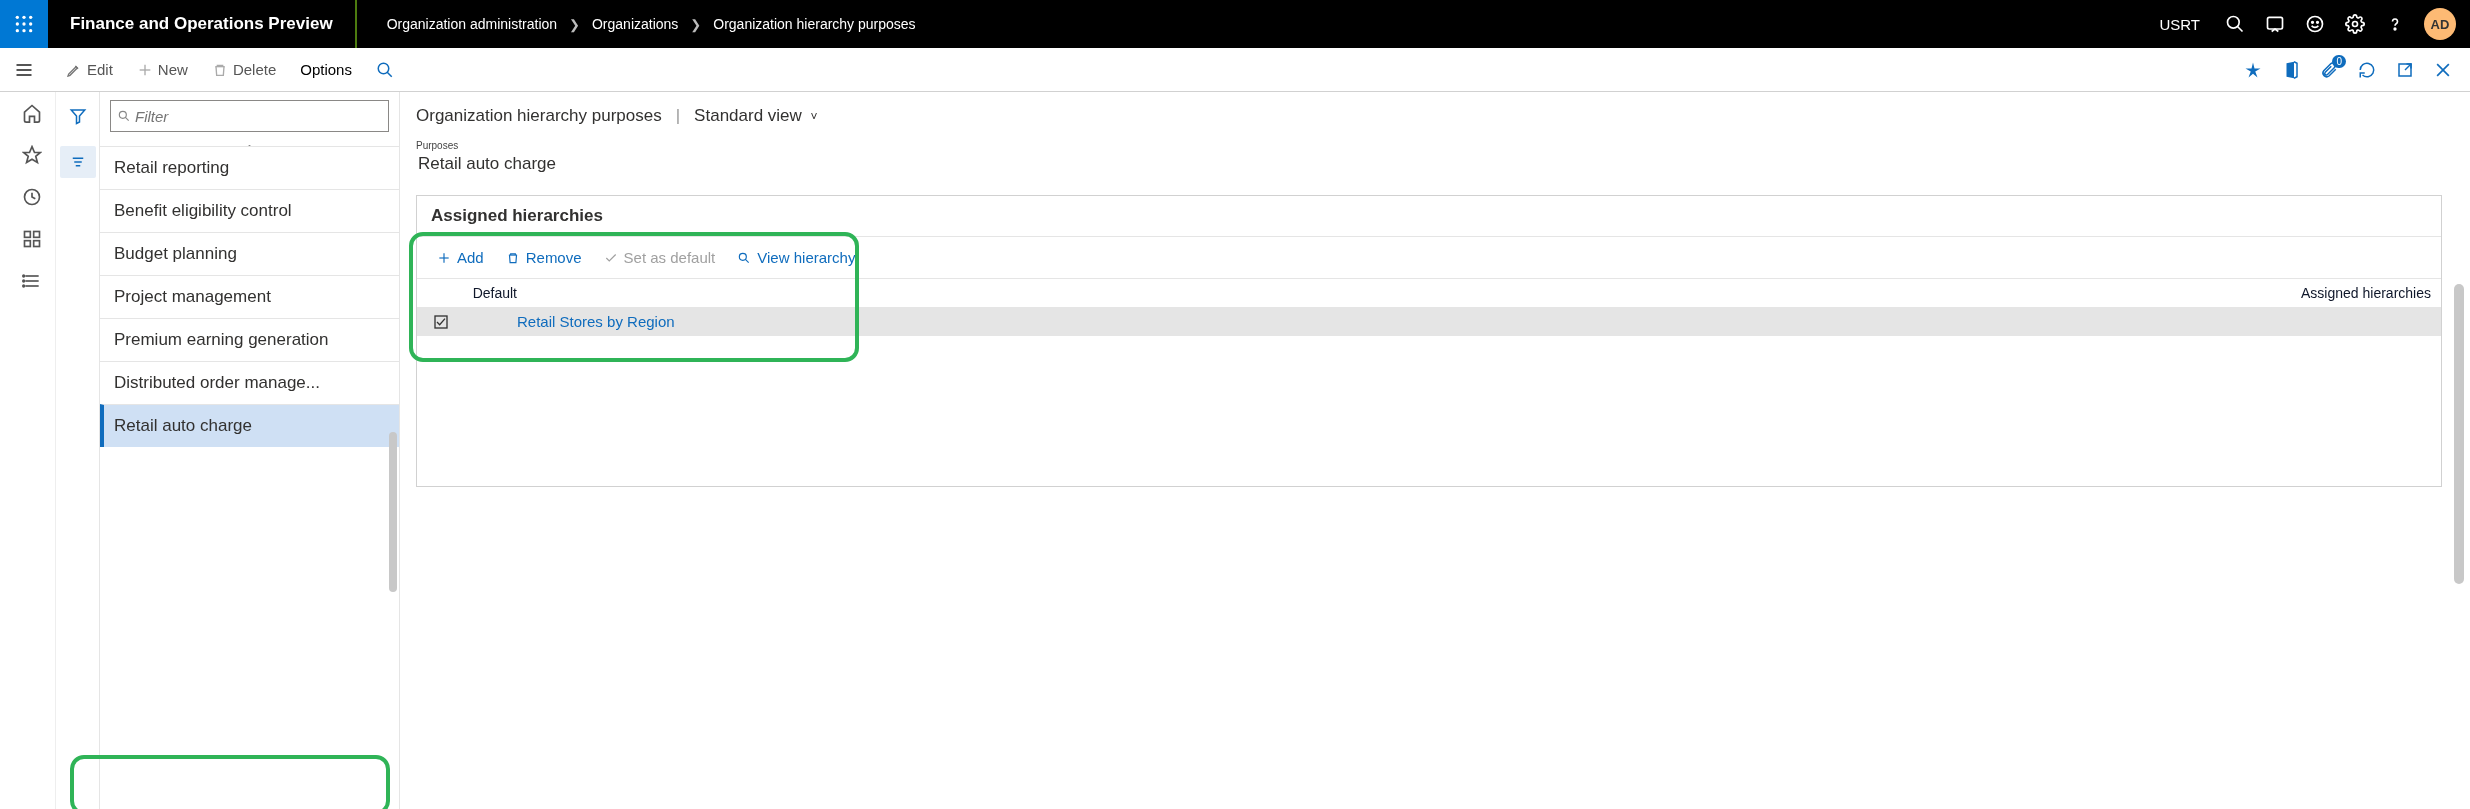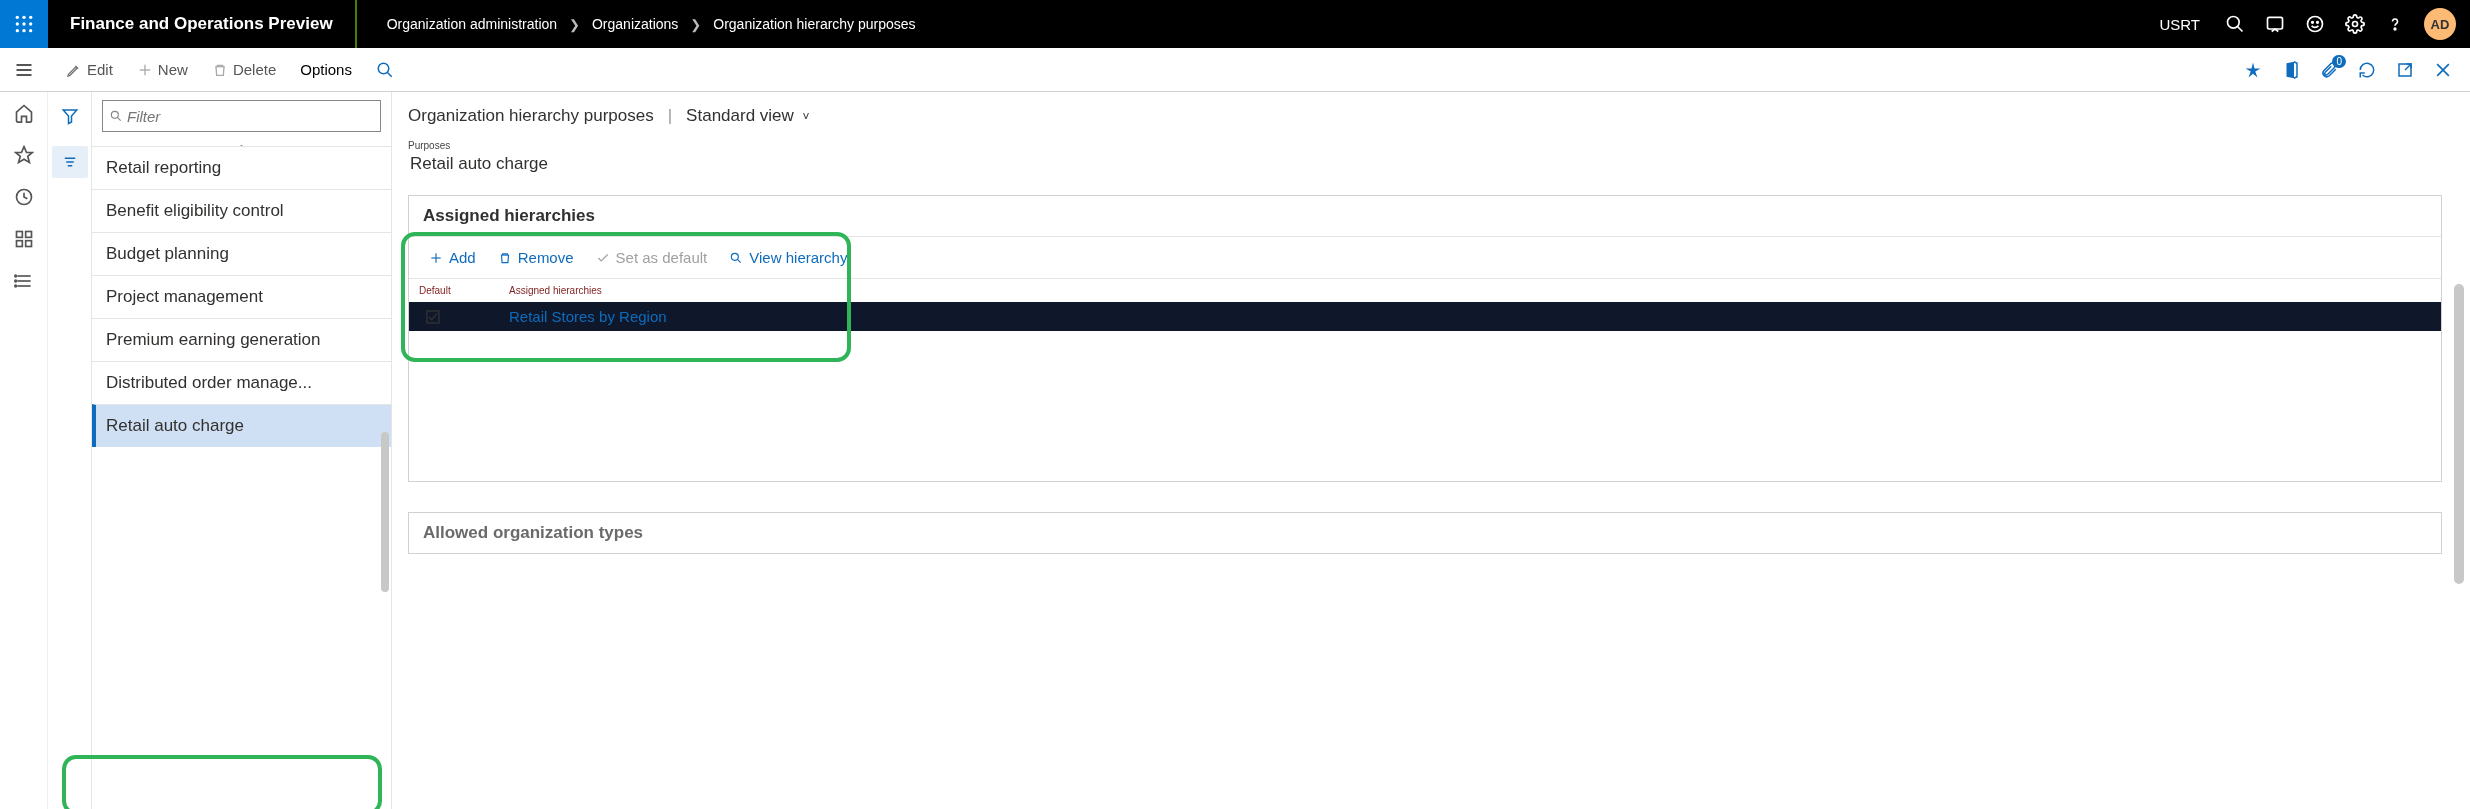--- a/index.html
+++ b/index.html
@@ -29,21 +29,21 @@
 .cmd-btn { display: flex; align-items: center; gap: 5px; padding: 6px 10px; cursor: pointer; color: #555; font-size: 15px; }
 .cmd-btn .pre-icon { color: #888; }
 .cmd-btn.options { color: #000; font-weight: 400; }
 .cmd-spacer { flex: 1; }
 .cmd-right { display: flex; align-items: center; gap: 16px; padding-right: 16px; }
 .cmd-right .ri { width: 22px; height: 22px; display: flex; align-items: center; justify-content: center; color: #0f6cbd; cursor: pointer; }
 .badge-pill { position: relative; }
 .badge-pill .cnt { position: absolute; top: -4px; right: -6px; background: #0f6cbd; color: #fff; border-radius: 8px; font-size: 10px; padding: 0 4px; line-height: 13px; }
 
 
-.body-wrap { display: flex; height: calc(100% - 92px); }
+.body-wrap { display: flex; height: calc(100% - 92px); margin-left: 8px; }
 .left-rail { width: 48px; background: #fff; border-right: 1px solid #eee; display: flex; flex-direction: column; align-items: center; padding-top: 10px; gap: 20px; }
 .left-rail .rail-icon { width: 22px; height: 22px; display:flex; align-items:center; justify-content:center; color: #555; cursor: pointer; }
 
 .filter-rail { width: 44px; display: flex; flex-direction: column; align-items: center; padding-top: 8px; gap: 14px; border-right: 1px solid #e5e5e5; }
 .filter-rail .fbtn { width: 36px; height: 32px; display:flex; align-items:center; justify-content:center; color: #0f6cbd; cursor:pointer; border-radius:2px;}
 .filter-rail .fbtn.active { background: #e6eef7; }
 
 .purpose-pane { width: 300px; border-right: 1px solid #e5e5e5; display:flex; flex-direction:column; position:relative; }
 .filter-box { margin: 8px 10px 4px 10px; border: 1px solid #8a8886; height: 32px; display:flex; align-items:center; padding: 0 6px; gap:4px; }
 .filter-box input { border:none; outline:none; flex:1; font-size:15px; font-style: italic; background:transparent; }
@@ -61,24 +61,24 @@
 .view-chev { font-size:12px; margin-left:4px; }
 .purposes-label { font-size:10px; color:#444; margin-top:14px; }
 .purposes-value { font-size:17px; color:#323130; padding: 3px 0 6px 2px; border-bottom: 1px solid transparent; display:inline-block; min-width:220px; }
 
 .section { border:1px solid #d1d1d1; margin: 14px 0 0 16px; background:#fff; }
 .section-header { padding: 10px 14px; font-size:17px; font-weight:600; border-bottom:1px solid #e5e5e5; }
 .section-toolbar { display:flex; align-items:center; gap: 10px; padding: 10px 14px 10px 14px; border-bottom:1px solid #e5e5e5; }
 .tbtn { display:flex; align-items:center; gap:6px; color:#0f6cbd; font-size:15px; cursor:pointer; padding: 2px 6px; }
 .tbtn.disabled { color:#a0a0a0; cursor:default; }
 .section-table { width:100%; }
-.thead { display:flex; padding: 6px 10px; font-size:10px; color:#7f1d1d; }
+.thead { display:flex; padding: 6px 10px; font-size:14px; color:#0f172a;text-align:right; }
 .col-default { width: 90px; }
 .col-ah { flex:1; }
-.trow { display:flex; align-items:center; padding: 6px 10px; background:#0f172a; font-size:15px; }
+.trow { display:flex; align-items:center; padding: 6px 10px; background:#e5e5e5; font-size:15px; }
 .trow .chk { width:90px; padding-left:6px; }
 .trow .ahv { color:#0f6cbd; cursor:pointer; }
 .section-body-space { height: 150px; }
 
 .section.partial { margin-top: 30px; }
 .section.partial .section-header { color: #6a6a6a; border-bottom:none; }
 
 .main-overlay-box { position:absolute; border:4px solid #2fb457; border-radius:14px; pointer-events:none; }
 
 .right-scroll { position:absolute; right:6px; top:192px; width:10px; height:300px; background:#c8c8c8; border-radius:5px; }
@@ -385,19 +385,16 @@
                 </svg>
               </div>
               <div class="ahv">Retail Stores by Region</div>
             </div>
           </div>
       </div>
       <div class="section-body-space"></div>
       <div class="main-overlay-box" style="left:-8px; top:36px; width:450px; height:130px;"></div>
     </div>
 
-    <div class="section partial">
-      <div class="section-header">Allowed organization types</div>
-    </div>
 
     <div class="right-scroll"></div>
   </div>
 </div>
 
 </body></html>

